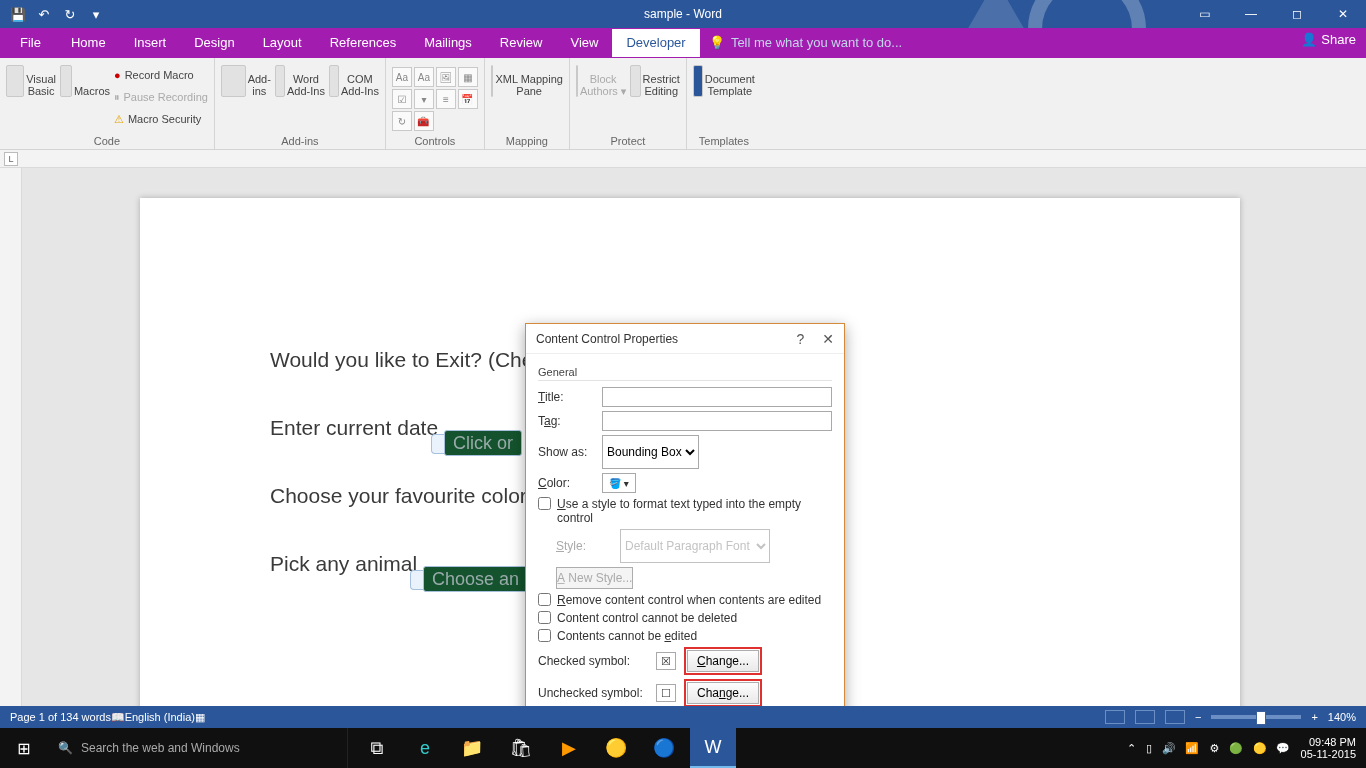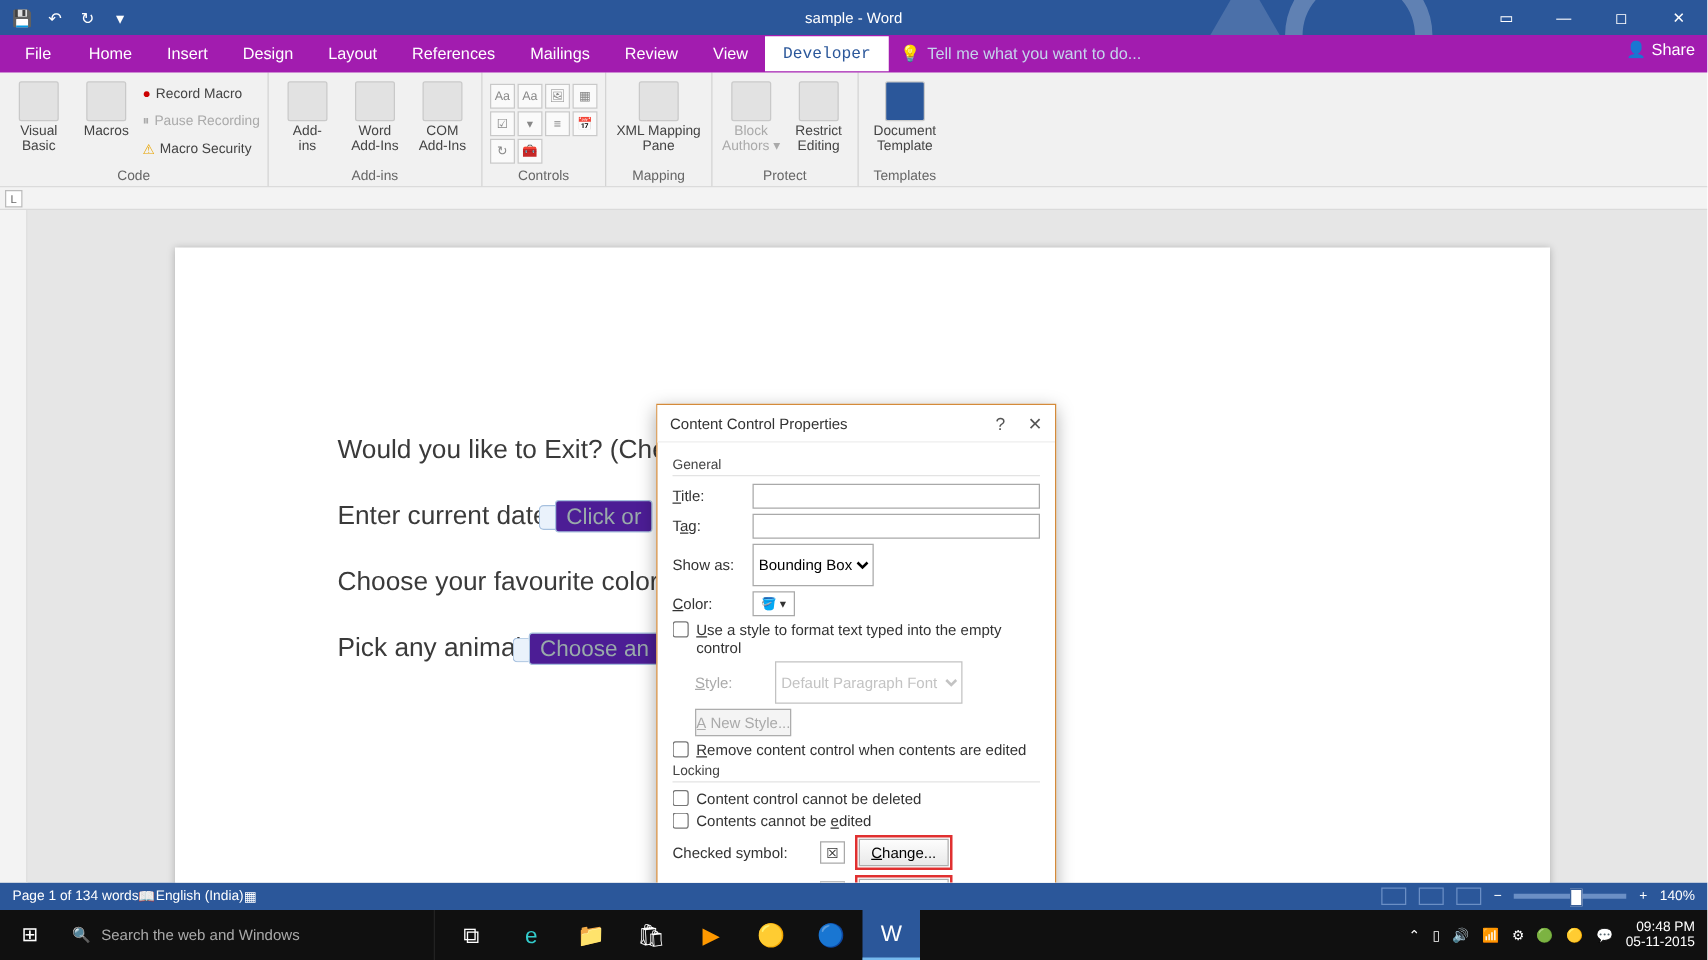--- a/index.html
+++ b/index.html
@@ -13,50 +13,50 @@
 .titlebar .wincontrols { margin-left: auto; display: flex; }
 .titlebar .wincontrols .btn { width: 46px; height: 28px; display: flex; align-items: center; justify-content: center; color: #fff; font-size: 12px; }
 .titlebar .deco { position:absolute; right:180px; top:0; height:58px; width:400px; overflow:hidden; opacity:.25; pointer-events:none;}
 .titlebar .deco::before{content:"";position:absolute;right:40px;top:-30px;width:90px;height:90px;border:14px solid #fff;border-radius:50%;}
 .titlebar .deco::after{content:"";position:absolute;right:160px;top:-20px;width:0;height:0;border-left:30px solid transparent;border-right:30px solid transparent;border-bottom:52px solid #fff;opacity:.6;}
 
 
 .menutabs { height: 30px; background: #a21caf; display: flex; align-items: center; padding-left: 4px; color:#fff; position: relative; }
 .menutabs .tab { padding: 6px 14px 7px; font-size: 13px; cursor: pointer; }
 .menutabs .tab.file { padding: 6px 16px 7px; }
-.menutabs .tab.active { background: #fff; color: #2b579a; font-family: Liberation Mono, monospace; }
+.menutabs .tab.active { background: #fff; color: #2b579a; }
 .menutabs .tellme { display:flex; align-items:center; gap:5px; padding:6px 10px 7px; font-size:13px; color:#c5d5ec;}
 .menutabs .share { position:absolute; right:10px; top:4px; font-size:13px; color:#fff; display:flex; align-items:center; gap:4px;}
 
 
 .ribbon { height: 92px; background: #f1f1f1; border-bottom:1px solid #d4d4d4; display:flex; font-size:11px; color:#444; }
 .group { border-right:1px solid #d4d4d4; padding:3px 6px 0; display:flex; flex-direction:column; }
 .group .body { flex:1; display:flex; align-items:flex-start; gap:4px; padding-top:2px;}
 .group .label { text-align:center; font-size:11px; color:#666; padding-bottom:2px;}
-.bigbtn { display:flex; flex-direction:column; align-items:center; width:50px; padding-top:2px; gap:2px; font-size:11px; text-align:center; line-height:1.1;}
+.bigbtn { display:flex; flex-direction:row; align-items:flex-end; width:50px; padding-top:2px; gap:2px; font-size:11px; text-align:center; line-height:1.1;}
 .bigbtn .ico { width:32px; height:32px; background:#e2e2e2; border:1px solid #c9c9c9; border-radius:2px;}
 .smallcol { display:flex; flex-direction:column; gap:2px; padding-top:2px;}
 .smallrow { display:flex; align-items:center; gap:4px; font-size:11px; white-space:nowrap; height:20px;}
 .ctrlgrid { display:grid; grid-template-columns: repeat(4,20px); grid-auto-rows:20px; gap:2px; padding-top:4px;}
 .ctrlgrid .cell{ width:20px; height:20px; border:1px solid #c9c9c9; background:#fafafa; font-size:10px; display:flex; align-items:center; justify-content:center; color:#888;}
 .col2 { display:flex; flex-direction:column; gap:2px; padding-top:2px; padding-left:4px;}
 .col2 .row{ display:flex; align-items:center; gap:4px; height:22px; font-size:12px; padding:0 6px; white-space:nowrap;}
 .col2 .row.design { background:#cfe2f3; border:1px solid #7fa8d9; color:#2b579a;}
 .col2 .row .ico{width:16px;height:16px;background:#e2e2e2;border:1px solid #c9c9c9}
 
 
 .ruler { height:18px; background:#f3f3f3; border-bottom:1px solid #dadada; position:relative; font-size:9px; color:#666;}
 .ruler .lbox{position:absolute;left:4px;top:2px;width:14px;height:14px;border:1px solid #bbb;background:#fff;font-size:9px;display:flex;align-items:center;justify-content:center}
 
 
 .docarea { position:relative; height: calc(768px - 28px - 30px - 92px - 18px - 22px - 40px); background:#e6e6e6; overflow:hidden;}
 .vruler{position:absolute;left:0;top:0;width:22px;height:100%;background:#f3f3f3;border-right:1px solid #dadada}
 .page { position:absolute; left:140px; top:30px; width:1100px; height:1400px; background:#fff; box-shadow:0 0 6px rgba(0,0,0,.25); padding:150px 130px 0; font-family: Calibri, sans-serif;}
 .page .line{ font-size:21px; color:#3a3a3a; margin-bottom:28px; display:flex; align-items:center; gap:6px;}
-.cc { display:inline-flex; align-items:center; border:1px solid #a6c0de; background:#4c1d95; color:#9aa; height:26px; padding:11px 8px; font-size:18px; border-radius:3px 3px 3px 3px; position:relative;}
+.cc { display:inline-flex; align-items:center; border:1px solid #a6c0de; background:#14532d; color:#9aa; height:26px; padding:11px 8px; font-size:18px; border-radius:3px 3px 3px 3px; position:relative;margin-top:30px;}
 .cc::before{content:"";position:absolute;left:-14px;top:3px;width:12px;height:18px;border:1px solid #a6c0de;border-right:none;background:#eaf2fb;border-radius:4px 0 0 4px}
 
 
 .dialog{ position:absolute; left:525px; top:155px; width:320px; background:#fff; border:1px solid #d48a3a; box-shadow:0 4px 14px rgba(0,0,0,.35); font-size:12px; color:#333;}
 .dialog .titlebar2{ height:30px; display:flex; align-items:center; padding:0 10px; font-size:12px; background:#fff; border-bottom:1px solid #eee;}
 .dialog .titlebar2 .sp{margin-left:auto; display:flex; gap:18px; color:#555; font-size:14px;}
 .dialog .content{ padding:8px 12px 12px;}
 .section-h{ font-size:11px; color:#444; margin:4px 0 6px; border-bottom:1px solid #e3e3e3; padding-bottom:2px;}
 .frow{ display:flex; align-items:center; gap:8px; margin:4px 0; font-size:12px;}
 .frow label{ width:56px; }
@@ -300,21 +300,20 @@
       <div class="frow indent" style="color:#aaa">
           <label><span class="underline-letter">S</span>tyle:</label>
           <select disabled="" style="color:#aaa;width:150px"><option>Default Paragraph Font</option></select>
         </div>
       <div class="indent" style="margin:4px 0"><button class="dlgbtn disabled" disabled="">A̲ <span>New Style...</span></button></div>
       <div class="chk">
           <input type="checkbox" style="">
           <span><span class="underline-letter">R</span>emove content control when contents are edited</span>
         </div>
 
-      <div class="section-h">Locking</div>
       <div class="chk">
           <input type="checkbox" style="">
           <span>Content control cannot be deleted</span>
         </div>
       <div class="chk">
           <input type="checkbox" style="">
           <span>Contents cannot be <span class="underline-letter">e</span>dited</span>
         </div>
 
       <div class="symrow">

